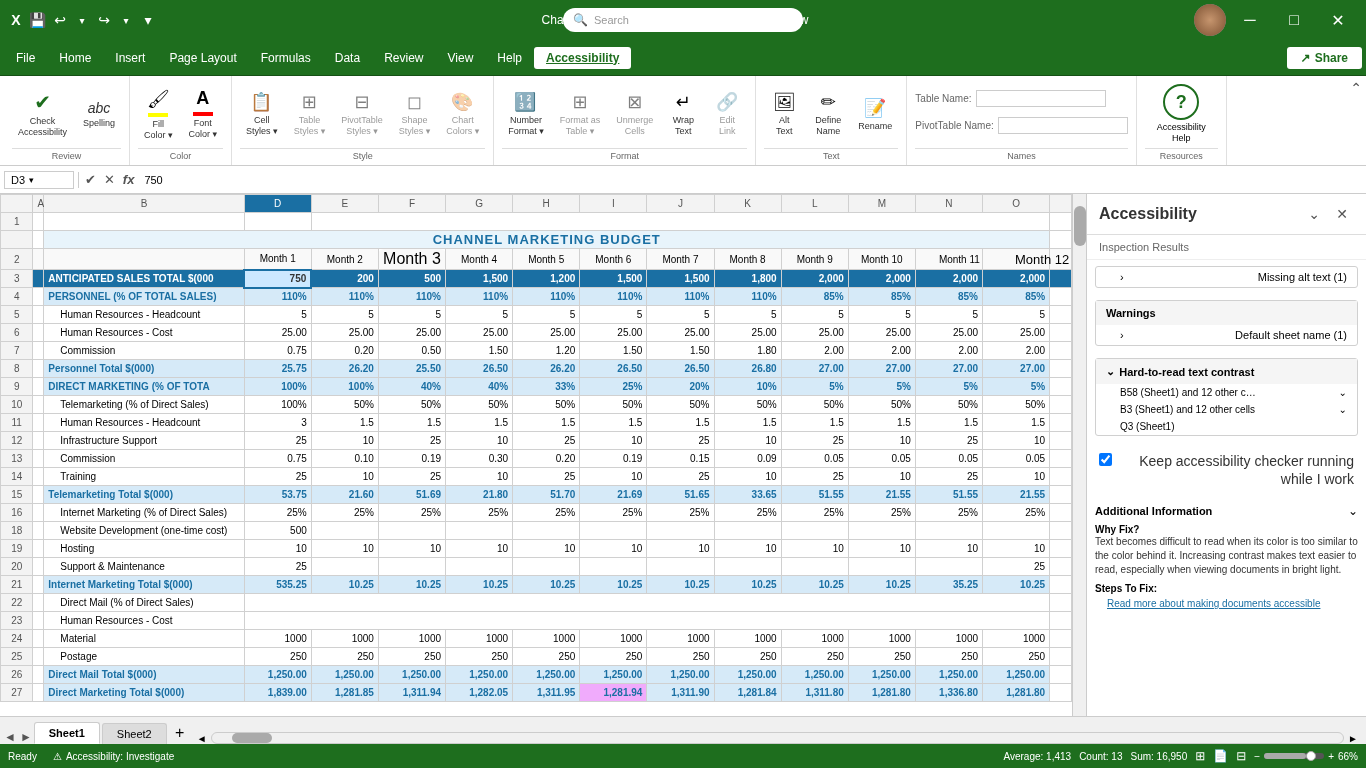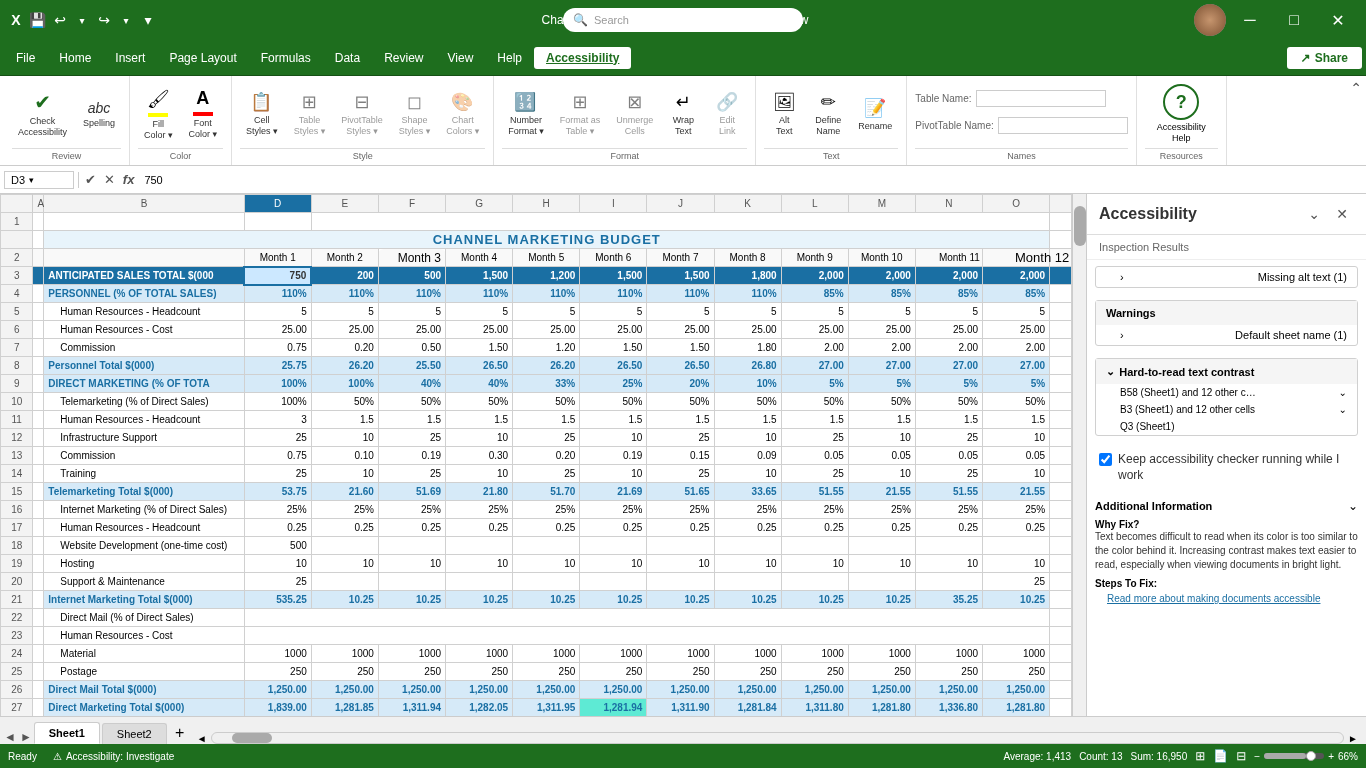--- a/index.html
+++ b/index.html
@@ -229,21 +229,21 @@
 
     
     .keep-running {
       margin: 6px 8px;
       display: flex;
       align-items: flex-start;
       gap: 6px;
       padding: 4px;
     }
     .keep-running input[type=checkbox] { margin-top: 1px; }
-    .keep-running label { font-size: 12px; color: #333; line-height: 1.3; }
+    .keep-running label { font-size: 14px; color: #333; line-height: 1.3; text-align: right; }
 
     
     .additional-info { padding: 6px 8px; }
     .additional-info-header { display: flex; align-items: center; justify-content: space-between; margin-bottom: 4px; }
     .additional-info-title { font-weight: 600; font-size: 11px; }
     .additional-info-body { font-size: 10px; color: #333; line-height: 1.4; }
     .additional-info-subtitle { font-weight: 600; font-size: 10px; margin-top: 6px; }
     .read-more-link { color: #1a6fa3; text-decoration: underline; font-size: 10px; cursor: pointer; margin-top: 4px; display: block; padding-left: 12px; }
 
     
@@ -566,21 +566,21 @@
             <td colspan="13" style="text-align:center;font-weight:bold;color:#1a6fa3;font-size:13px;letter-spacing:1px;background:#e8f4fb;">CHANNEL MARKETING BUDGET</td>
             <td></td>
           </tr>
 
           <tr style="background:#f9f9f9;">
             <td class="row-header">2</td>
             <td></td>
             <td style="text-align:center;font-size:10px;color:#555;"></td>
             <td style="text-align:center;font-size:10px;">Month 1</td>
             <td style="text-align:center;font-size:10px;">Month 2</td>
-            <td style="text-align:right;font-size:12px;border-radius:6px;">Month 3</td>
+            <td style="text-align:center;font-size:16px;border-radius:6px;">Month 3</td>
             <td style="text-align:center;font-size:10px;">Month 4</td>
             <td style="text-align:center;font-size:10px;">Month 5</td>
             <td style="text-align:center;font-size:10px;">Month 6</td>
             <td style="text-align:center;font-size:10px;">Month 7</td>
             <td style="text-align:center;font-size:10px;">Month 8</td>
             <td style="text-align:center;font-size:10px;">Month 9</td>
             <td style="text-align:center;font-size:10px;">Month 10</td>
             <td style="text-align:center;font-size:10px;padding-left:23px;">Month 11</td>
             <td style="text-align:center;font-size:13px;padding-left:32px;">Month 12</td>
             <td></td>
@@ -845,38 +845,20 @@
               <td style="text-align:right;">25%</td>
               <td style="text-align:right;">25%</td>
               <td style="text-align:right;">25%</td>
               <td style="text-align:right;">25%</td>
               <td style="text-align:right;">25%</td>
               <td style="text-align:right;">25%</td>
               <td style="text-align:right;">25%</td>
             <td></td>
           </tr>
 
-          <tr>
-            <td class="row-header">17</td>
-            <td></td>
-            <td style="padding-left:16px;font-size:10px;">Human Resources - Headcount</td>
-            <td style="text-align:right;">0.25</td>
-              <td style="text-align:right;">0.25</td>
-              <td style="text-align:right;">0.25</td>
-              <td style="text-align:right;">0.25</td>
-              <td style="text-align:right;">0.25</td>
-              <td style="text-align:right;">0.25</td>
-              <td style="text-align:right;">0.25</td>
-              <td style="text-align:right;">0.25</td>
-              <td style="text-align:right;">0.25</td>
-              <td style="text-align:right;">0.25</td>
-              <td style="text-align:right;">0.25</td>
-              <td style="text-align:right;">0.25</td>
-            <td></td>
-          </tr>
 
           <tr>
             <td class="row-header">18</td>
             <td></td>
             <td style="padding-left:16px;font-size:10px;">Website Development (one-time cost)</td>
             <td style="text-align:right;">500</td>
               <td style="text-align:right;"></td>
               <td style="text-align:right;"></td>
               <td style="text-align:right;"></td>
               <td style="text-align:right;"></td>
@@ -1022,21 +1004,21 @@
 
           <tr>
             <td class="row-header">27</td>
             <td></td>
             <td style="font-weight:bold;color:#1a6fa3;background:#d6eaf8;font-size:10px;">Direct Marketing Total $(000)</td>
             <td style="text-align:right;font-weight:bold;color:#1a6fa3;background:#d6eaf8;">1,839.00</td>
               <td style="text-align:right;font-weight:bold;color:#1a6fa3;background:#d6eaf8;">1,281.85</td>
               <td style="text-align:right;font-weight:bold;color:#1a6fa3;background:#d6eaf8;">1,311.94</td>
               <td style="text-align:right;font-weight:bold;color:#1a6fa3;background:#d6eaf8;">1,282.05</td>
               <td style="text-align:right;font-weight:bold;color:#1a6fa3;background:#d6eaf8;">1,311.95</td>
-              <td style="text-align:right;font-weight:bold;color:#1a6fa3;background:#5eead4;">1,281.94</td>
+              <td style="text-align:right;font-weight:bold;color:#1a6fa3;background:#f0abfc;">1,281.94</td>
               <td style="text-align:right;font-weight:bold;color:#1a6fa3;background:#d6eaf8;">1,311.90</td>
               <td style="text-align:right;font-weight:bold;color:#1a6fa3;background:#d6eaf8;">1,281.84</td>
               <td style="text-align:right;font-weight:bold;color:#1a6fa3;background:#d6eaf8;">1,311.80</td>
               <td style="text-align:right;font-weight:bold;color:#1a6fa3;background:#d6eaf8;">1,281.80</td>
               <td style="text-align:right;font-weight:bold;color:#1a6fa3;background:#d6eaf8;">1,336.80</td>
               <td style="text-align:right;font-weight:bold;color:#1a6fa3;background:#d6eaf8;">1,281.80</td>
             <td></td>
           </tr>
         </tbody>
       </table>

